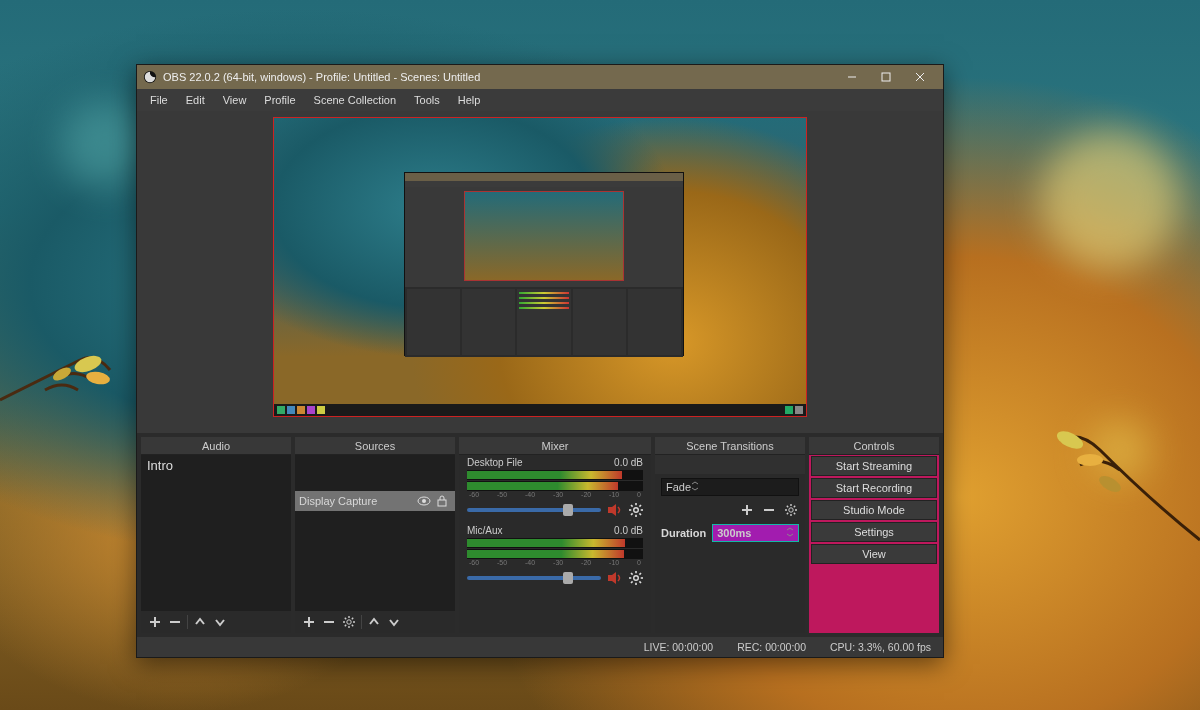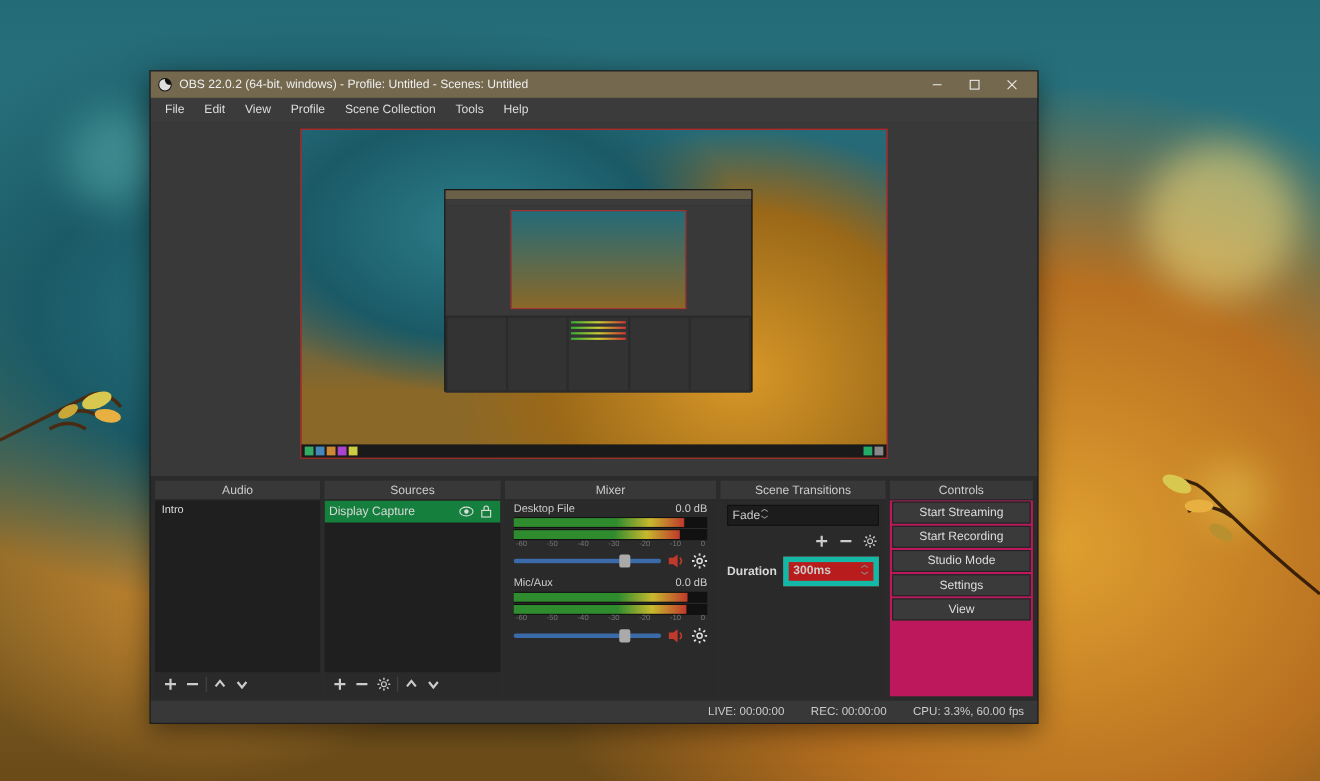--- a/index.html
+++ b/index.html
@@ -73,62 +73,62 @@
 
 .panels {
   flex:1; display:flex; gap:4px; padding:4px; background:#2b2b2b;
 }
 .panel {
   background:#303030; display:flex; flex-direction:column; min-width:0;
 }
 .panel-scenes   { flex:0 0 150px; }
 .panel-sources  { flex:0 0 160px; }
 .panel-mixer    { flex:1 1 auto; }
-.panel-trans    { flex:0 0 150px; }
+.panel-trans    { flex:0 0 150px;gap:19px; }
 .panel-controls { flex:0 0 130px; }
 
 .panel-head {
   height:18px; background:#383838; color:#ccc; text-align:center;
   font-size:11px; line-height:18px; border-bottom:1px solid #222;
 }
 .panel-body {
   flex:1; background:#1f1f1f; position:relative; overflow:hidden;
 }
 .panel-foot {
   height:22px; background:#2a2a2a; display:flex; align-items:center; gap:4px; padding:0 6px;
 }
 .pf-btn { width:16px; height:16px; display:flex; align-items:center; justify-content:center; color:#ccc; cursor:default;}
 .pf-sep { width:1px; height:14px; background:#444; }
 
 .list-item {
-  padding:3px 6px; color:#ddd; font-size:10px;
+  padding:3px 6px; color:#ddd; font-size:13px;
 }
 .source-item { display:flex; align-items:center; padding:2px 4px; }
-.source-item.selected { background:#15803d; }
+.source-item.selected { background:#737373;margin-top:36px; }
 .source-label { flex:1; }
 .src-icon { width:18px; height:16px; display:flex; align-items:center; justify-content:center; color:#ddd; }
 
 .mixer-ch { padding:2px 8px 6px; }
 .mixer-ch .ch-head { display:flex; font-size:10px; color:#ccc; }
 .mixer-ch .ch-head .db { margin-left:auto; }
 .meter { height:10px; background:#111; position:relative; margin-top:2px; }
 .meter .bar { position:absolute; top:1px; bottom:1px; left:0; background:linear-gradient(90deg,#2e8b2e 0%, #2e8b2e 60%, #c8b82e 80%, #c0392b 100%); }
 .meter .ticks { position:absolute; inset:0; display:flex; justify-content:space-between; font-size:7px; color:#777; padding:0 2px; pointer-events:none; top:10px;}
 .slider-row { display:flex; align-items:center; gap:6px; margin-top:12px; }
 .slider { flex:1; height:4px; background:#3a6aa8; position:relative; border-radius:2px;}
 .slider .thumb { position:absolute; top:-4px; right:28px; width:10px; height:12px; background:#aaa; border-radius:2px;}
 .spk-icon { width:16px; height:14px; }
 .gear-icon { width:14px; height:14px; }
 
 .trans-body { padding:4px 6px; display:flex; flex-direction:column; gap:6px; background:#2a2a2a; height:100%; }
 .trans-select { background:#1c1c1c; color:#ccc; border:1px solid #111; padding:2px 4px; font-size:11px; display:flex; justify-content:flex-start; align-items:center;}
 .trans-ops { display:flex; justify-content:flex-end; gap:6px; align-items:center;}
 .trans-ops .pf-btn { width:16px; height:16px;}
 .dur-row { display:flex; align-items:center; gap:6px; font-size:11px;font-weight:bold;}
-.dur-input { flex:1; background:#b91c1c; color:#ccc; border:5px solid #14b8a6; padding:2px 4px; font-size:11px; display:flex; justify-content:space-between;}
+.dur-input { flex:1; background:#a21caf; color:#ccc; border:1px solid #14b8a6; padding:2px 4px; font-size:11px; display:flex; justify-content:space-between;}
 
 .controls-body { padding:0; background:#be185d; height:100%; display:flex; flex-direction:column;}
 .ctl-btn { background:#3a3a3a; color:#ddd; border:1px solid #222; margin:1px 2px; padding:3px 0; text-align:center; font-size:11px; }
 
 .statusbar {
   height:20px; background:#383838; display:flex; align-items:center; justify-content:flex-end;
   gap:24px; padding:0 12px; font-size:10.5px; color:#ccc;
 }
 </style>
 </head>

